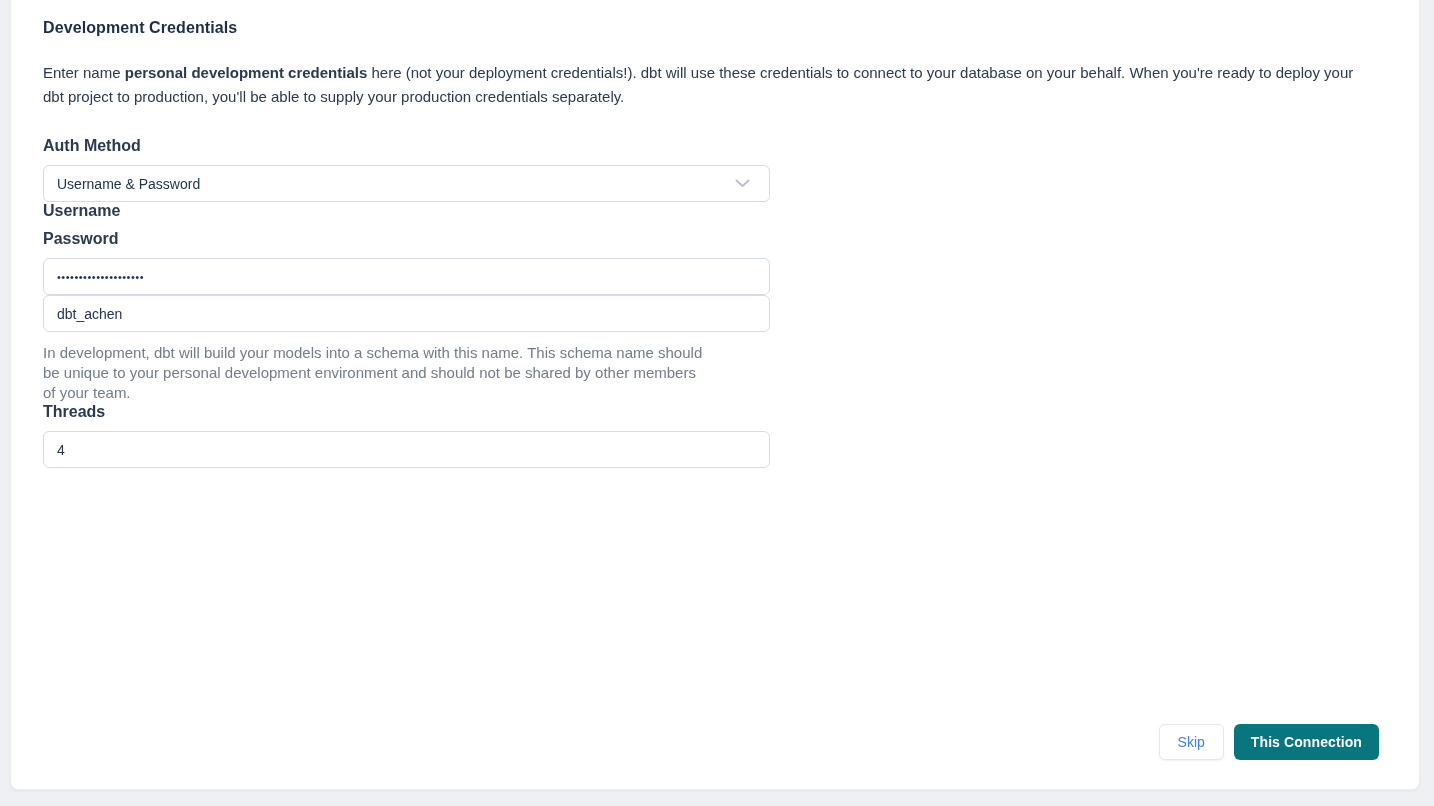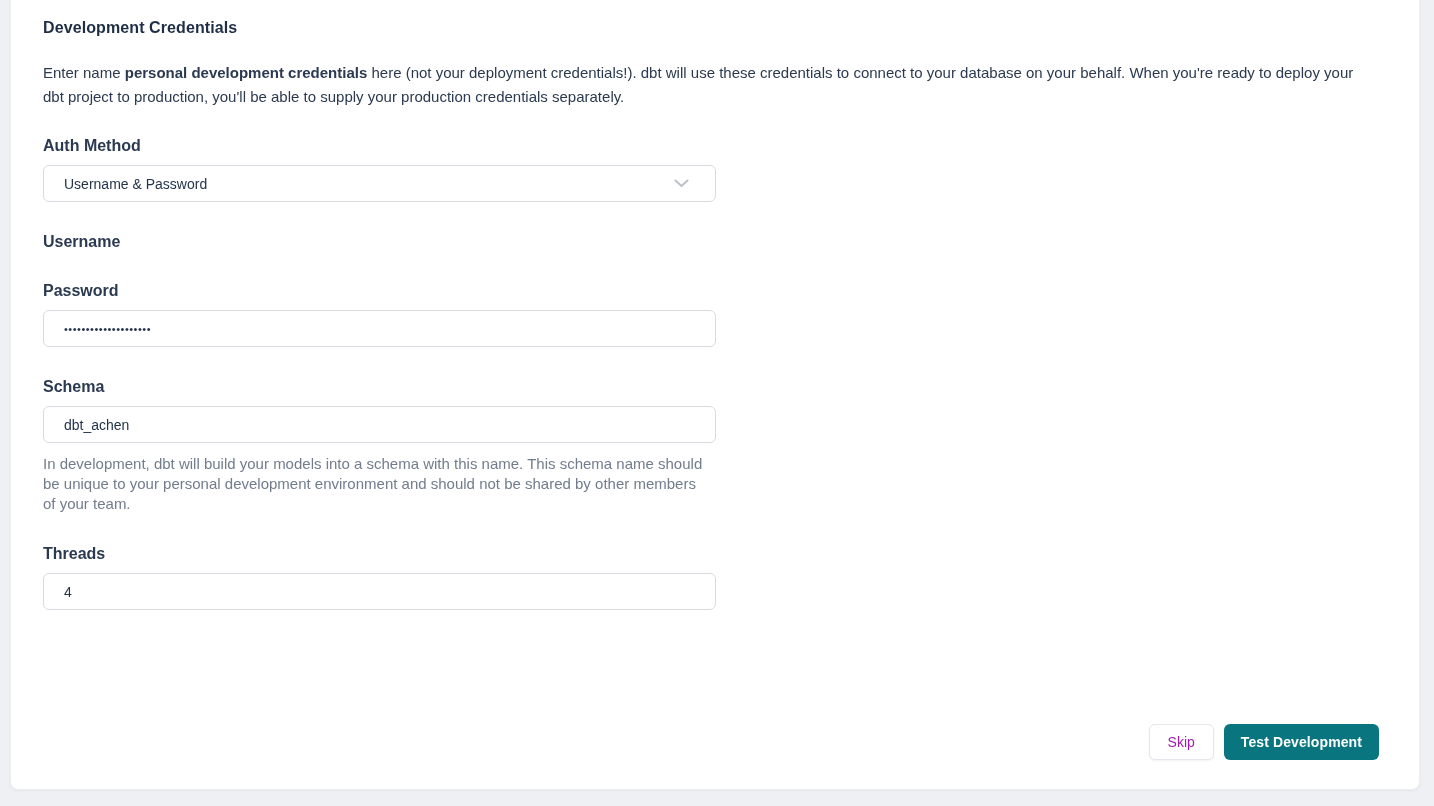--- a/index.html
+++ b/index.html
@@ -35,48 +35,48 @@
   .intro b { font-weight: 700; }
   .field-group { width: 673px; }
   .field-label {
     display: block;
     font-size: 16px;
     font-weight: 700;
     color: #2b3a50;
     margin-bottom: 10px;
   }
   .text-input, .select-box {
-    width: 673px;
+    width: 727px;
     height: 37px;
     border: 1px solid #d8dce2;
     border-radius: 6px;
     background: #ffffff;
     font-family: "Liberation Sans", sans-serif;
     font-size: 14px;
     color: #24344d;
-    padding: 0 20px;
+    padding: 0 13px;
     outline: none;
   }
   .select-box {
     display: flex;
     align-items: center;
     justify-content: space-between;
     cursor: pointer;
   }
   .select-value { font-size: 14px; color: #24344d; }
   .chevron { display: flex; align-items: center; margin-right: 6px; }
   .help-text {
     margin-top: 11px;
     font-size: 15px;
     line-height: 20px;
     color: #717d8c;
     max-width: 665px;
   }
   .mt-auth   { margin-top: 28px; }
-  .mt-field  { margin-top: 31px; }
+  .mt-field  { }
   .mt-target { margin-top: 28px; }
   input[type="password"].text-input { letter-spacing: 0.5px; font-size: 11px; }
   .actions {
     position: absolute;
     right: 40px;
     top: 735px;
     display: flex;
     gap: 10px;
   }
   .btn {
@@ -84,21 +84,21 @@
     border-radius: 6px;
     font-family: "Liberation Sans", sans-serif;
     font-size: 14px;
     cursor: pointer;
     display: inline-flex;
     align-items: center;
     justify-content: center;
   }
   .btn-secondary {
     background: #ffffff;
-    color: #a21caf;
+    color: #3b82f6;
     border: 1px solid #e4e7eb;
     box-shadow: 0 1px 2px rgba(30,40,60,0.06);
     padding: 0 18px;
     font-weight: 400;
   }
   .btn-primary {
     background: #08757f;
     color: #ffffff;
     border: none;
     font-weight: 700;
@@ -130,29 +130,28 @@
   <div class="field-group mt-field">
     <label class="field-label">Username</label>
   </div>
 
   <div class="field-group mt-field">
     <label class="field-label">Password</label>
     <input type="password" class="text-input" value="••••••••••••••••••••" style="">
   </div>
 
   <div class="field-group mt-field">
-    <label class="field-label">Schema</label>
     <input type="text" class="text-input" value="dbt_achen" style="">
     <p class="help-text">In development, dbt will build your models into a schema with this name. This schema name should be unique to your personal development environment and should not be shared by other members of your team.</p>
   </div>
 
 
   <div class="field-group mt-field">
     <label class="field-label">Threads</label>
     <input type="text" class="text-input" value="4" style="">
   </div>
 
   <div class="actions">
     <button class="btn btn-secondary">Skip</button>
-    <button class="btn btn-primary">Test Development</button>
+    <button class="btn btn-primary">This Connection</button>
   </div>
 
 </div>
 
 </body></html>

